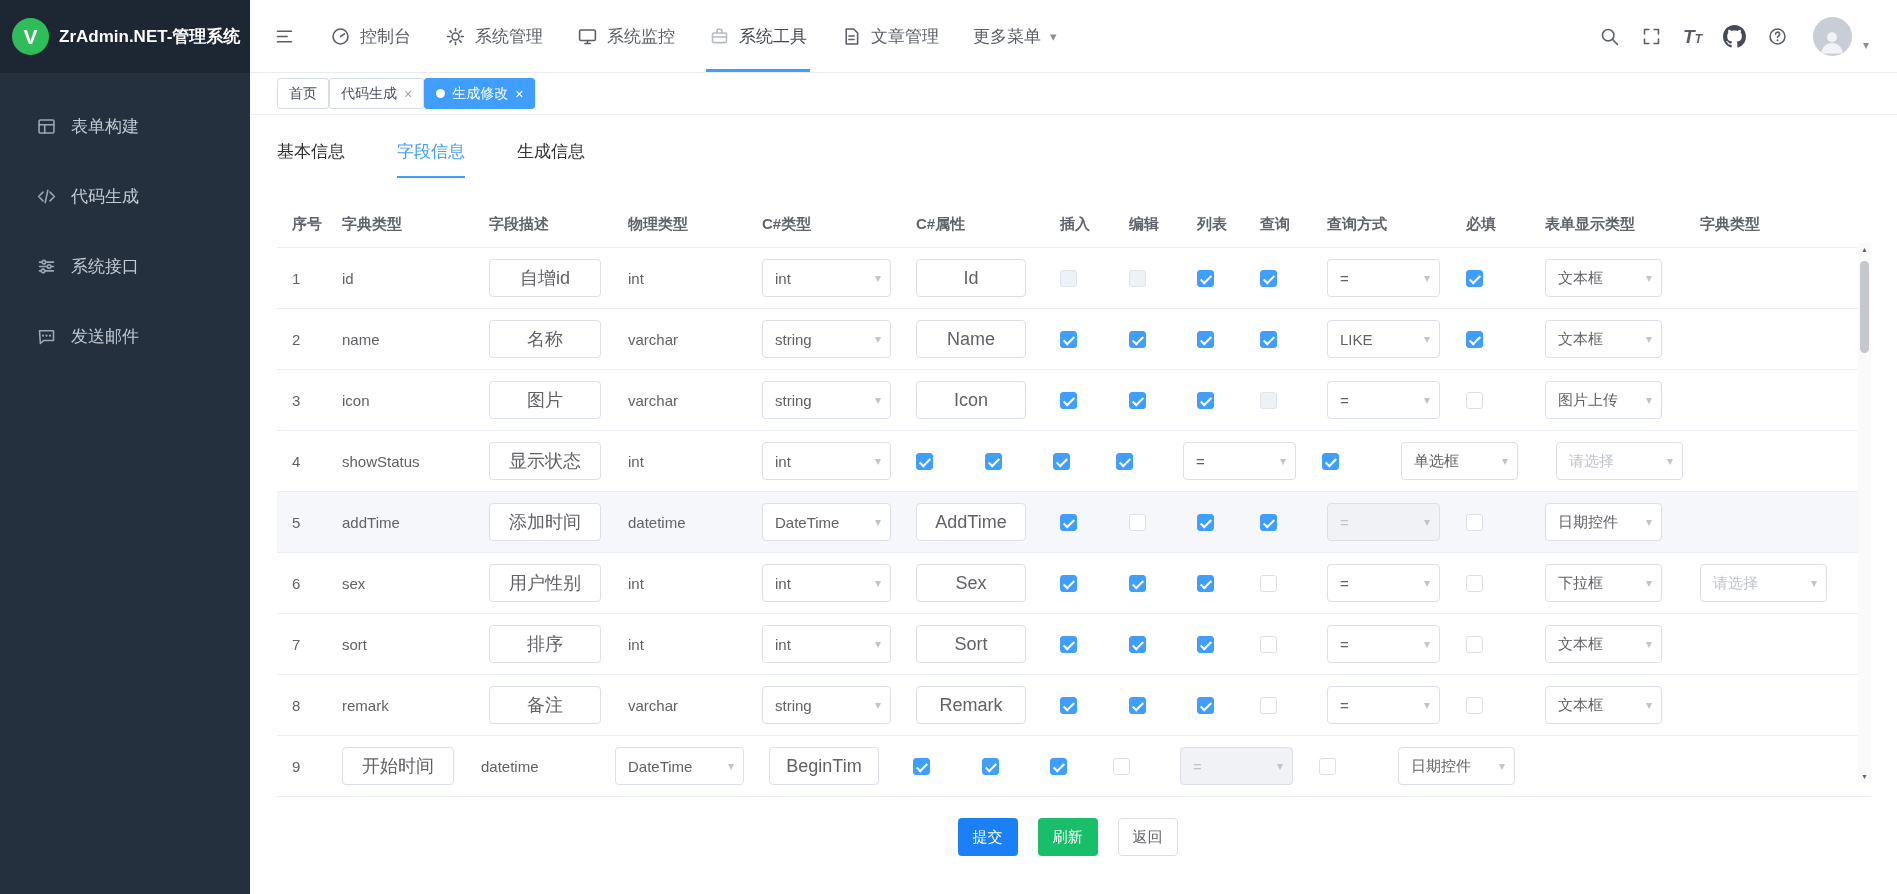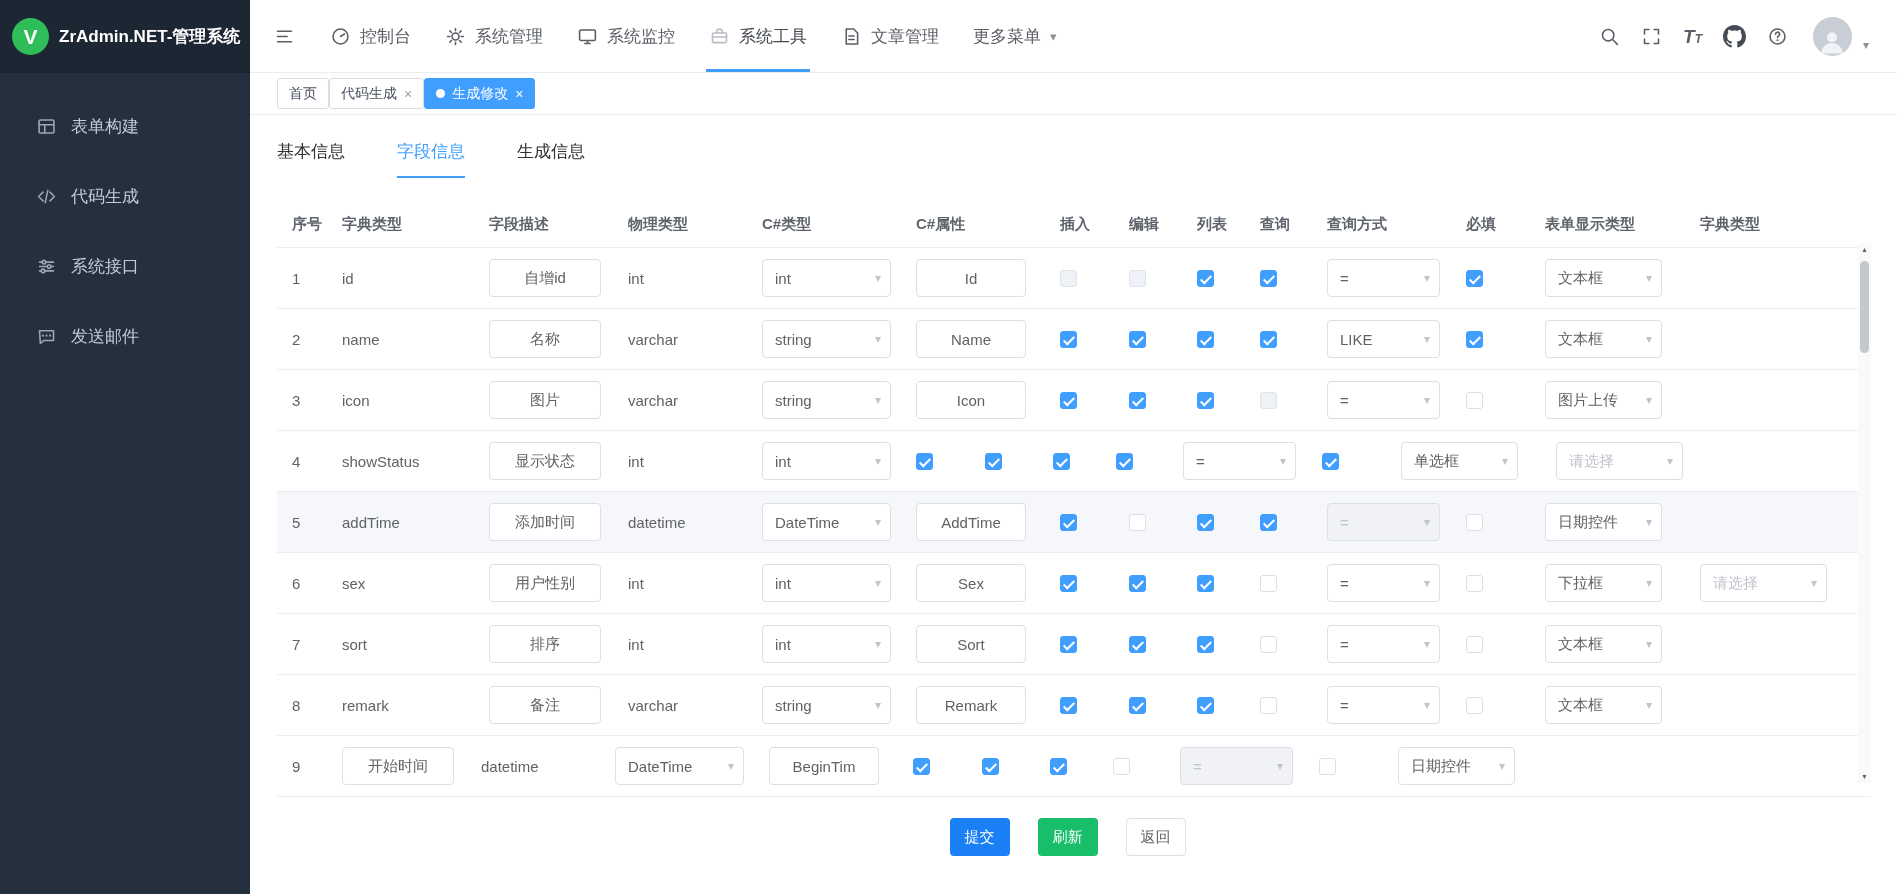--- a/index.html
+++ b/index.html
@@ -67,40 +67,40 @@
   .thead { display:flex; height:45px; align-items:center; font-weight:bold; color:#5f646c; font-size:15px; }
   .trow { display:flex; height:61px; align-items:center; border-top:1px solid #ebeef5;
     font-size:15px; color:#606266; }
   .tbody { border-bottom:1px solid #ebeef5; }
   .trow.highlight { background:#f5f7fa; }
   .cell { display:flex; align-items:center; height:100%; overflow:hidden; }
   .col1{width:65px;padding-left:15px} .col2{width:147px} .col3{width:139px} .col4{width:134px}
   .col5{width:154px} .col6{width:144px} .col7{width:69px} .col8{width:68px} .col9{width:63px}
   .col10{width:67px} .col11{width:139px} .col12{width:79px} .col13{width:155px} .col14{width:158px}
 
-  .inp { height:38px; border:1px solid #dcdfe6; border-radius:4px; text-align:center; font-size:15px;
+  .inp { height:38px; border:1px solid #dcdfe6; border-radius:4px; text-align:center; font-size:18px;
     color:#606266; background:#fff; outline:none; font-family:inherit; }
   .inp-desc { width:112px; } .inp-cprop { width:110px; }
   .sel { height:38px; border:1px solid #dcdfe6; border-radius:4px; display:flex; align-items:center;
     justify-content:space-between; padding:0 9px 0 12px; font-size:15px; color:#606266; background:#fff; cursor:pointer; }
   .sel .sel-text { white-space:nowrap; overflow:hidden; }
   .sel .caret { color:#c0c4cc; font-size:12px; margin-left:4px; flex-shrink:0; }
   .sel-ctype { width:129px; } .sel-qmode { width:113px; } .sel-display { width:117px; } .sel-dict { width:127px; }
   .sel.disabled { background:#f0f2f5; color:#c0c4cc; cursor:not-allowed; }
   .sel.placeholder .sel-text { color:#c0c4cc; }
 
   .cb { width:17px; height:17px; border:1px solid #dcdfe6; border-radius:3px; background:#fff;
     display:inline-block; position:relative; cursor:pointer; flex-shrink:0; }
   .cb.checked { background:#409eff; border-color:#409eff; }
   .cb.checked::after { content:''; position:absolute; left:5px; top:2px; width:4px; height:9px;
     border:solid #fff; border-width:0 2px 2px 0; transform:rotate(45deg); }
   .cb.disabled { background:#eef1f6; border-color:#dfe4ec; cursor:not-allowed; }
 
   
-  .footer-btns { width:1581px; display:flex; justify-content:center; gap:28px; margin-top:21px; }
+  .footer-btns { width:1581px; display:flex; justify-content:center; gap:20px; margin-top:21px; }
   .btn { height:38px; padding:0 14px; border-radius:4px; font-size:15px; display:flex; align-items:center;
     cursor:pointer; border:1px solid transparent; font-family:inherit; }
   .btn.primary { background:#1b80f5; color:#fff; }
   .btn.success { background:#19be6b; color:#fff; }
   .btn.default { background:#fff; border-color:#dcdfe6; color:#606266; }
 
   
   .v-scrollbar { position:absolute; left:1608px; top:128px; width:13px; height:540px;
     background:#fafafa; display:flex; flex-direction:column; align-items:center; }
   .sb-arrow { height:13px; width:13px; display:flex; align-items:center; justify-content:center;

